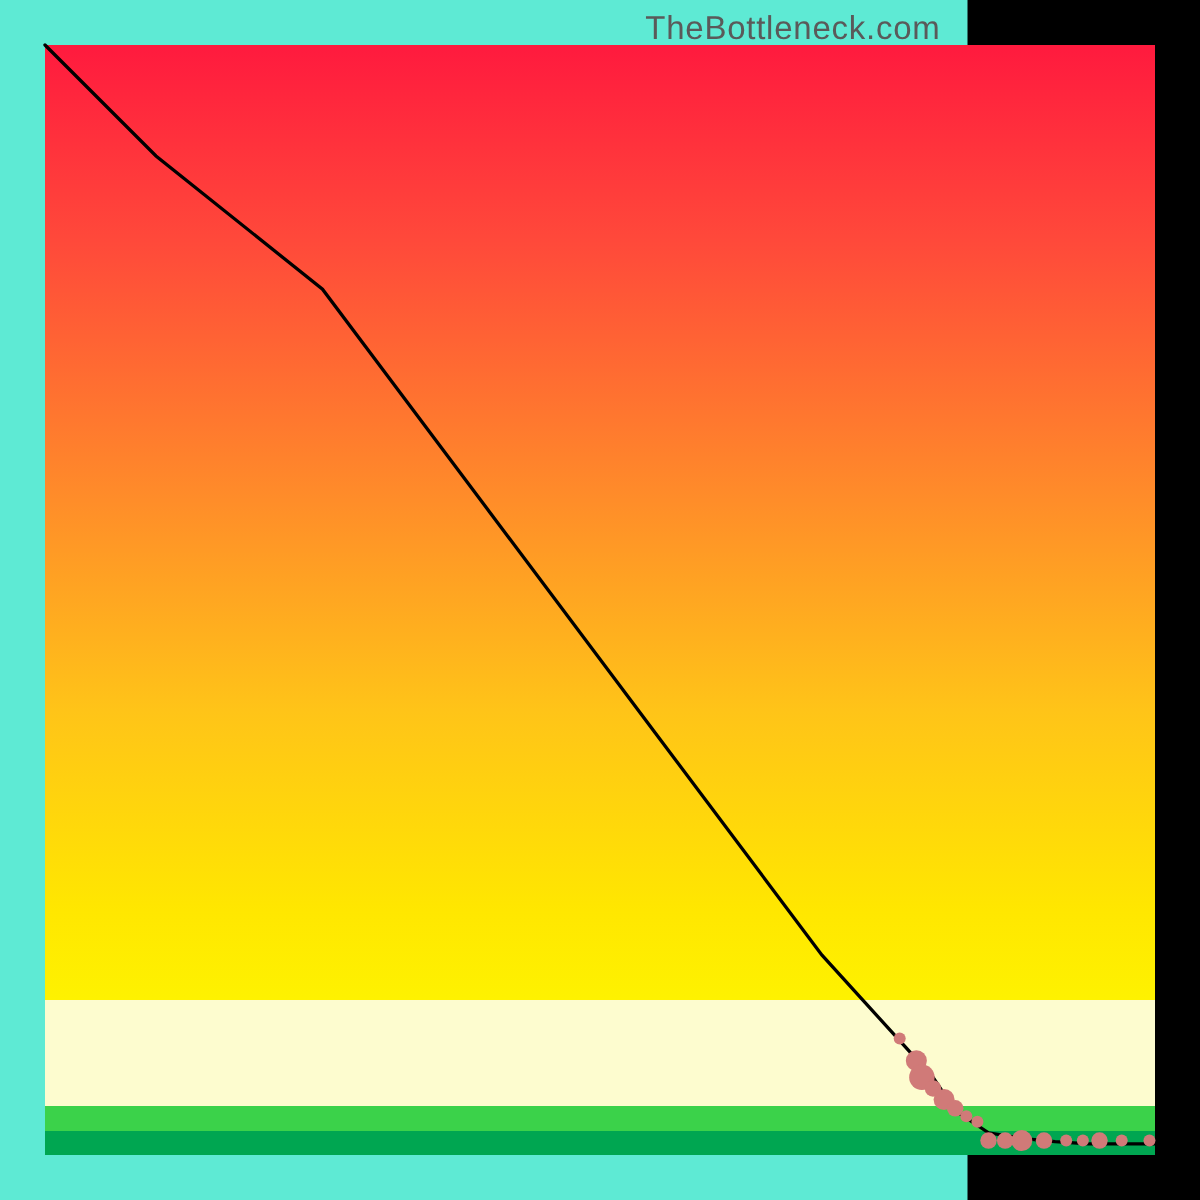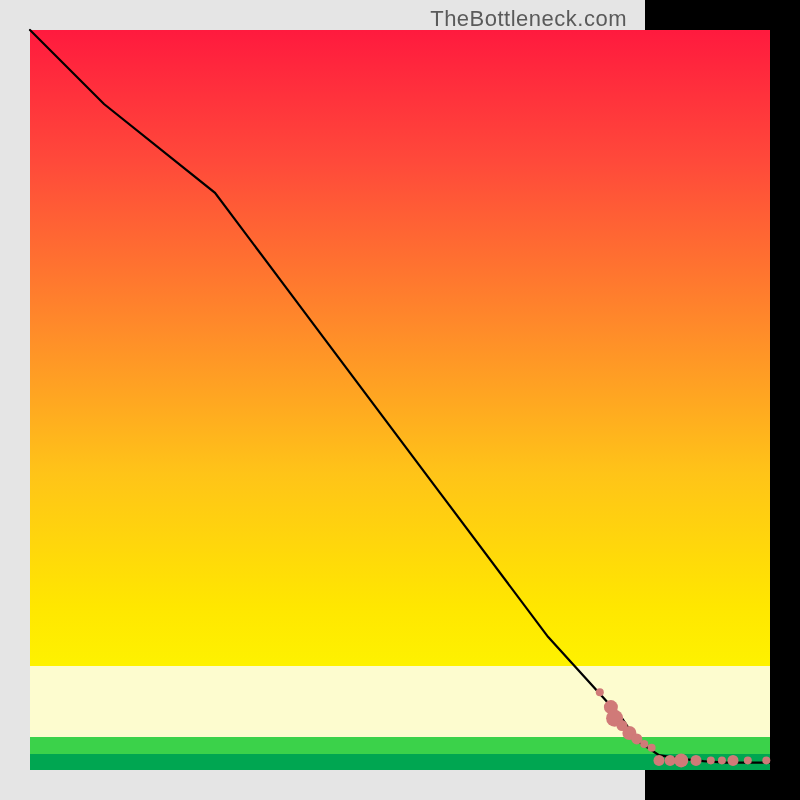--- a/index.html
+++ b/index.html
@@ -8,21 +8,21 @@
     width: 800px;
     height: 800px;
     background: #000;
     font-family: Arial, Helvetica, sans-serif;
     overflow: hidden;
   }
   .frame {
     position: relative;
     width: 645px;
     height: 800px;
-    background: #e5e5e5;
+    background: #5eead4;
   }
   .watermark {
     position: absolute;
     top: 6px;
     right: 18px;
     color: #5a5a5a;
     font-size: 22px;
     font-weight: 500;
     letter-spacing: 0.5px;
     z-index: 5;

